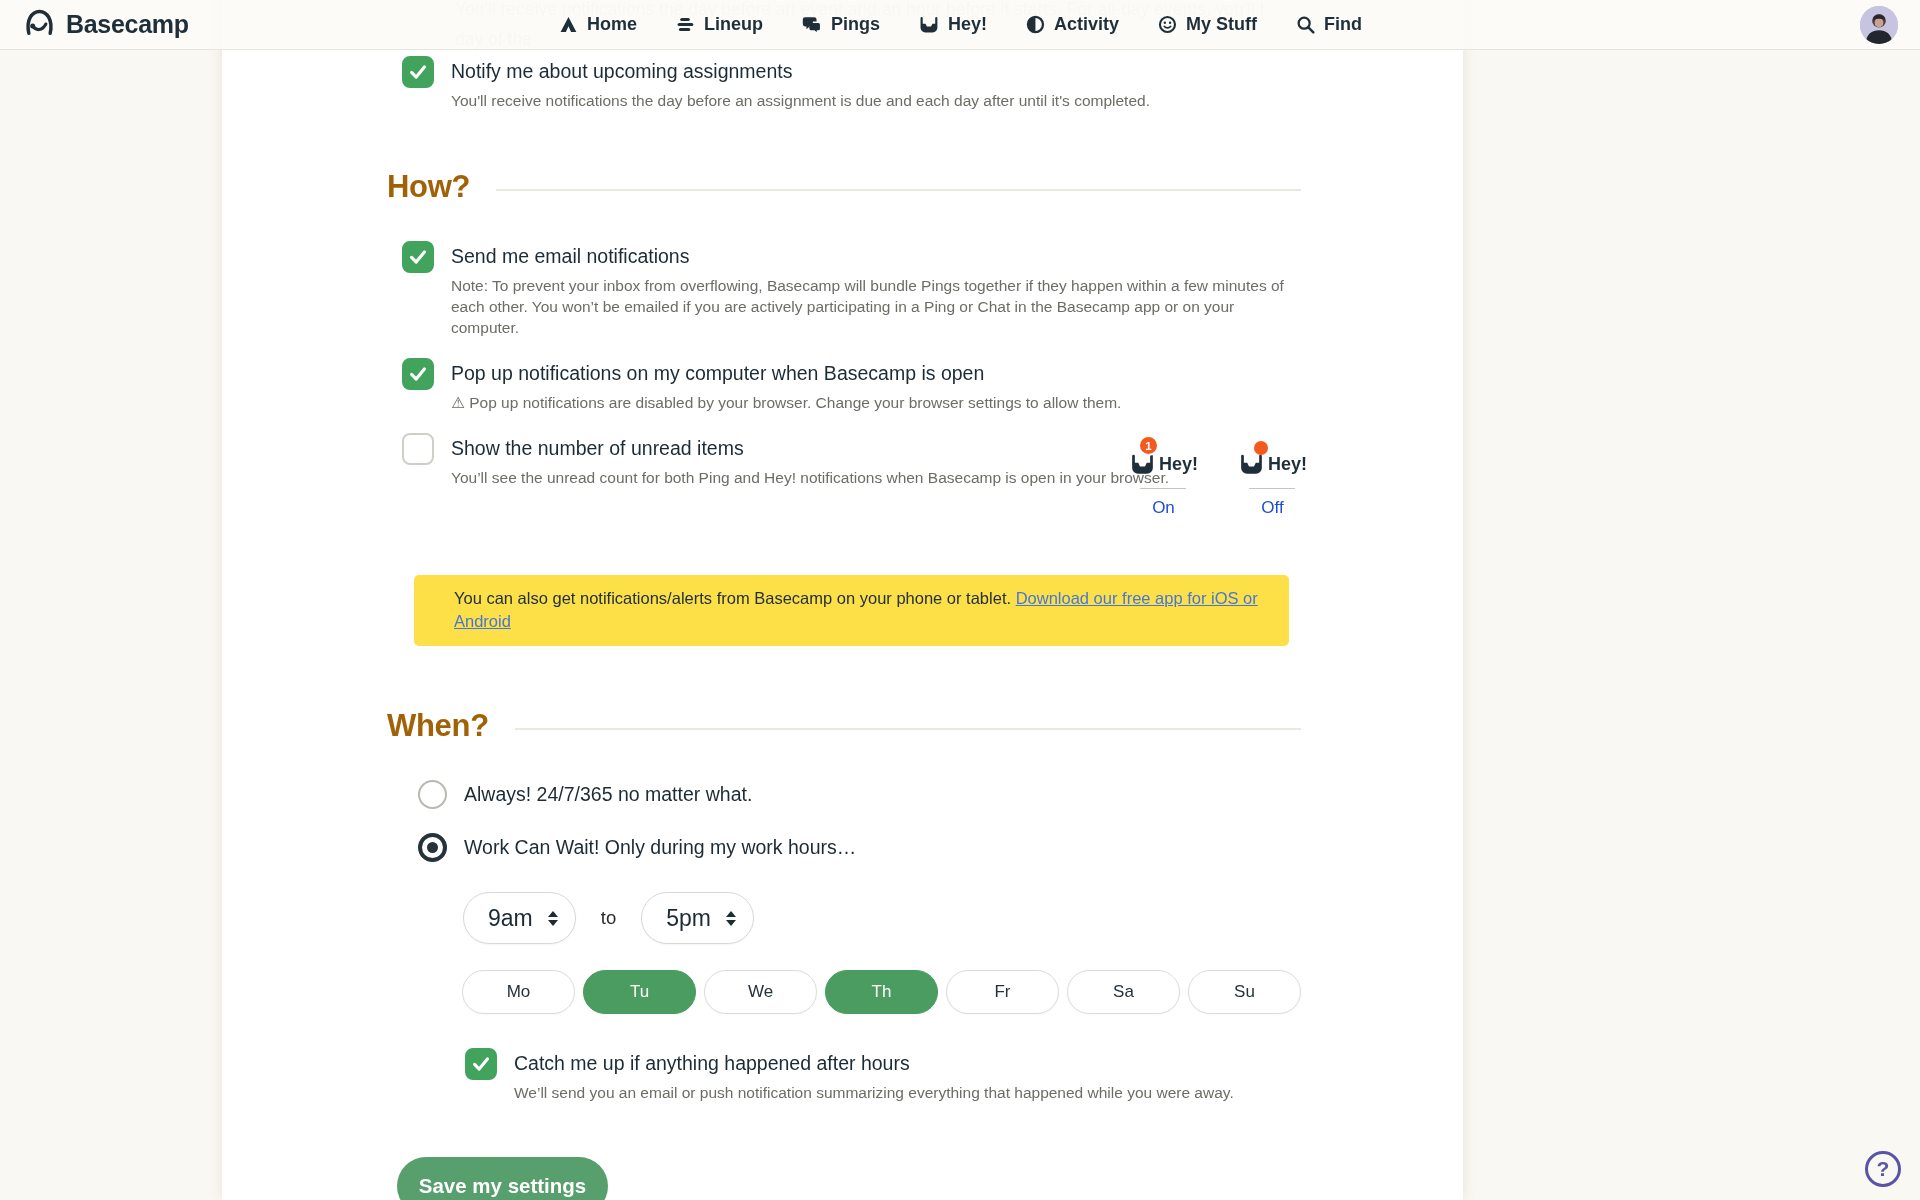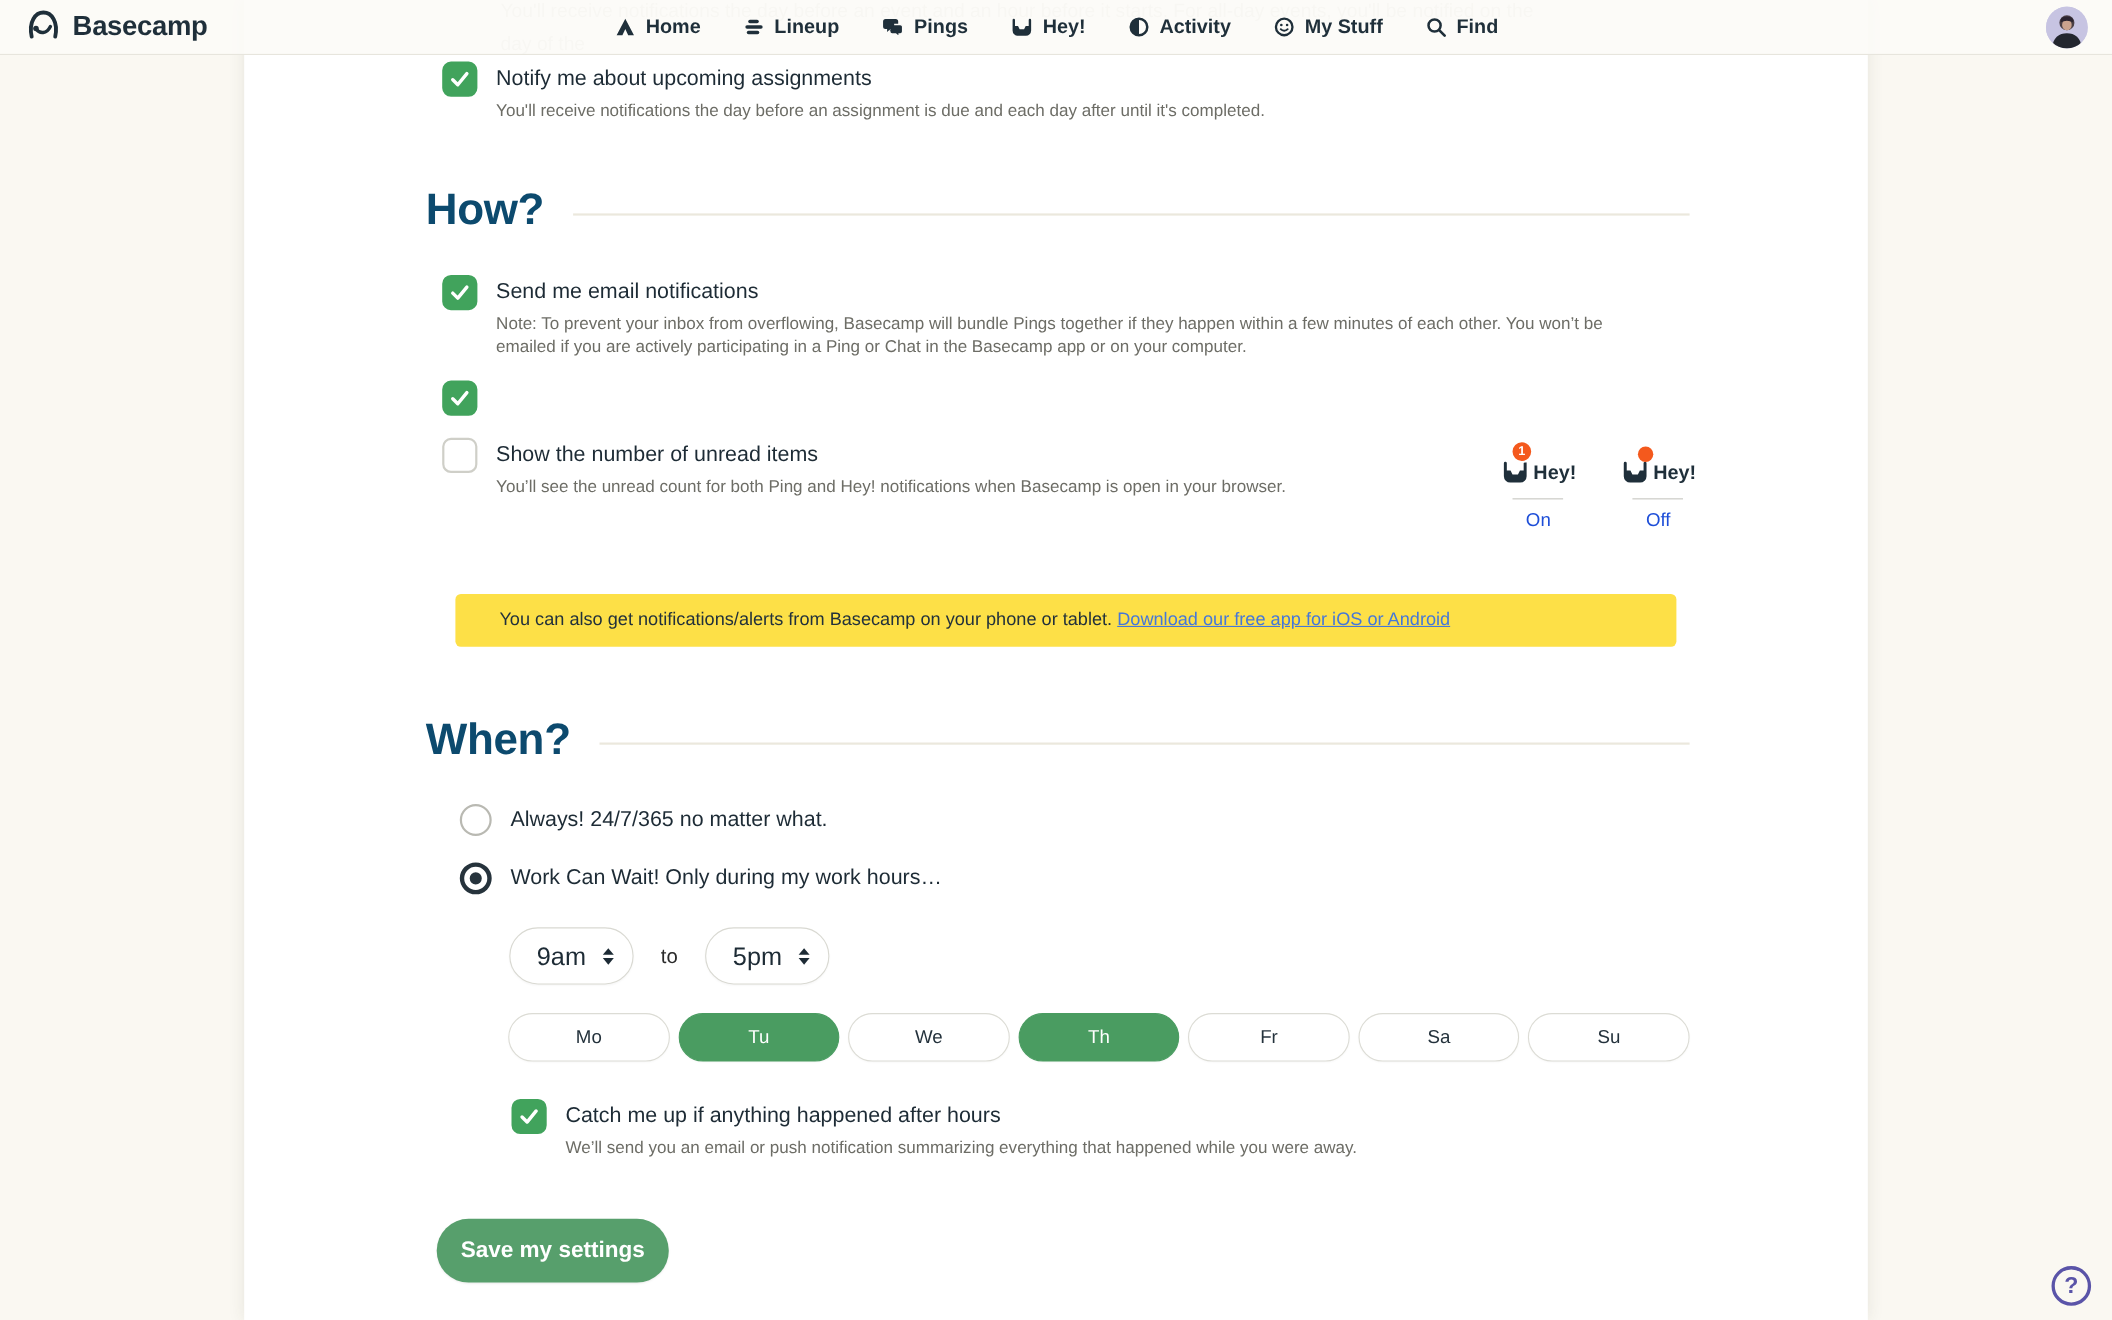--- a/index.html
+++ b/index.html
@@ -7,21 +7,21 @@
     width:1920px;height:1200px;overflow:hidden;
     background:#faf8f2;
     font-family:"Liberation Sans","DejaVu Sans",sans-serif;
     color:#1d2b35;
     -webkit-font-smoothing:antialiased;
   }
   .page{position:relative;width:1920px;height:1200px;}
 
   
   .card{
-    position:absolute;top:0;left:222px;width:1476px;height:1200px;
+    position:absolute;top:0;left:222px;width:1241px;height:1200px;
     background:#ffffff;box-shadow:0 0 14px rgba(60,55,40,.10);
   }
 
   
   .peek{
     position:absolute;top:-6px;left:233px;right:200px;
     color:#d2d2cc;font-size:17.5px;line-height:30px;font-weight:400;
     white-space:nowrap;overflow:hidden;z-index:1;
   }
 
@@ -54,21 +54,21 @@
     display:flex;align-items:center;justify-content:center;cursor:pointer;
   }
   .cb .tick{display:none;width:22px;height:22px;}
   .cb.on{background:#41a35c;border-color:#41a35c;}
   .cb.on .tick{display:block;}
   .clabel{font-size:19.5px;line-height:30px;color:#1d2b35;}
   .cdesc{font-size:15.5px;line-height:21px;color:#6d6d66;margin-top:4px;max-width:1050px;}
 
   
   .sect{display:flex;align-items:center;gap:26px;margin:58px 0 36px 0;}
-  .sect .h2{font-size:40px;font-weight:800;color:#0c4a6e;letter-spacing:-.3px;}
+  .sect .h2{font-size:31px;font-weight:800;color:#a16207;letter-spacing:-.3px;}
   .sect .rule{flex:1;height:2px;background:#ebe8dd;margin-top:6px;}
 
   .gap20{height:20px;}
 
   
   .unread-wrap{position:relative;min-height:96px;}
   .hey-samples{position:absolute;right:-6px;top:10px;display:flex;gap:40px;}
   .sample{display:flex;flex-direction:column;align-items:center;}
   .heyline{position:relative;display:flex;align-items:center;gap:3px;padding-top:8px;}
   .heyword{font-size:18px;font-weight:800;color:#1f2f3a;}
@@ -190,20 +190,24 @@
       </div>
 
       <div class="gap20"></div>
 
       <div class="crow">
         <span class="cb on">
           <svg class="tick" viewBox="0 0 24 24">
               <path d="M5 12.5 L10 17.5 L19 6.5" stroke="#fff" stroke-width="3.4" fill="none" stroke-linecap="round" stroke-linejoin="round"></path>
             </svg>
         </span>
+        <div class="ctext">
+          <div class="clabel">Pop up notifications on my computer when Basecamp is open</div>
+          <div class="cdesc"><span>⚠</span> <span>Pop up notifications are disabled by your browser. Change your browser settings to allow them.</span></div>
+        </div>
       </div>
 
       <div class="gap20"></div>
 
       <div class="unread-wrap">
         <div class="crow">
           <span class="cb">
             
           </span>
           <div class="ctext">

